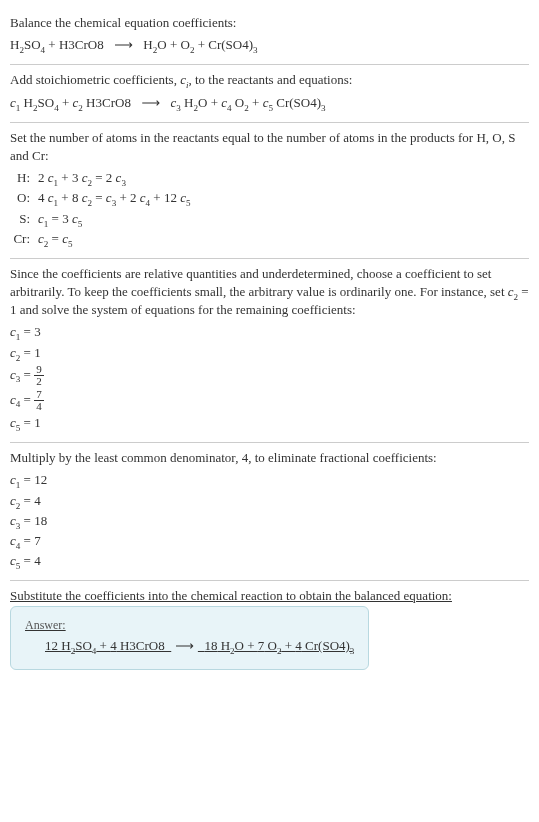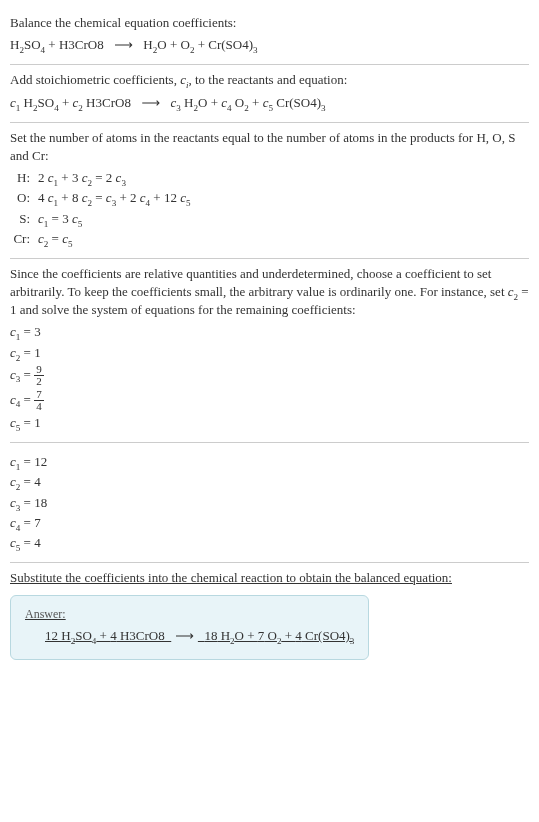--- a/index.html
+++ b/index.html
@@ -66,21 +66,21 @@
       padding: 0 2px;
     }
     .frac .den {
       padding: 0 2px;
     }
     .answer-box {
       background: #e8f4f8;
       border: 1px solid #b8d8e0;
       border-radius: 6px;
       padding: 10px 14px;
-      margin-top: 8px;
+      margin-top: 0;
       width: fit-content;
     }
     .answer-label {
       font-size: 12px;
       color: #555;
       margin-bottom: 4px;
     }
     .answer-content {
       padding-left: 20px;
     }
@@ -93,21 +93,21 @@
 
 <div class="section">
   <div>Balance the chemical equation coefficients:</div>
   <div class="formula-line">
     H<span class="sub">2</span>SO<span class="sub">4</span> + H3CrO8 &nbsp;<span class="arrow">⟶</span>&nbsp; H<span class="sub">2</span>O + O<span class="sub">2</span> + Cr(SO4)<span class="sub">3</span>
   </div>
 </div>
 
 <div class="section">
   <div>
-    <span>Add stoichiometric coefficients, </span><span class="italic">c</span><span class="sub italic">i</span><span>, to the reactants and equation:</span>
+    <span>Add stoichiometric coefficients, </span><span class="italic">c</span><span class="sub italic">i</span><span>, to the reactants and equations:</span>
   </div>
   <div class="formula-line">
     <span class="italic">c</span><span class="sub">1</span> H<span class="sub">2</span>SO<span class="sub">4</span> + <span class="italic">c</span><span class="sub">2</span> H3CrO8 &nbsp;<span class="arrow">⟶</span>&nbsp; <span class="italic">c</span><span class="sub">3</span> H<span class="sub">2</span>O + <span class="italic">c</span><span class="sub">4</span> O<span class="sub">2</span> + <span class="italic">c</span><span class="sub">5</span> Cr(SO4)<span class="sub">3</span>
   </div>
 </div>
 
 <div class="section">
   <div>Set the number of atoms in the reactants equal to the number of atoms in the products for H, O, S and Cr:</div>
   <div class="coeff-list">
     <div class="atom-row">
@@ -152,20 +152,21 @@
             <span class="den">4</span>
           </span></div>
     </div>
     <div class="coeff-row">
       <div><span class="italic">c</span><span class="sub">5</span> = <span>1</span></div>
     </div>
   </div>
 </div>
 
 <div class="section">
+  <div>Multiply by the least common denominator, 4, to eliminate fractional coefficients:</div>
   <div class="coeff-list">
     <div class="coeff-row">
       <div><span class="italic">c</span><span class="sub">1</span> = <span>12</span></div>
     </div>
     <div class="coeff-row">
       <div><span class="italic">c</span><span class="sub">2</span> = <span>4</span></div>
     </div>
     <div class="coeff-row">
       <div><span class="italic">c</span><span class="sub">3</span> = <span>18</span></div>
     </div>

